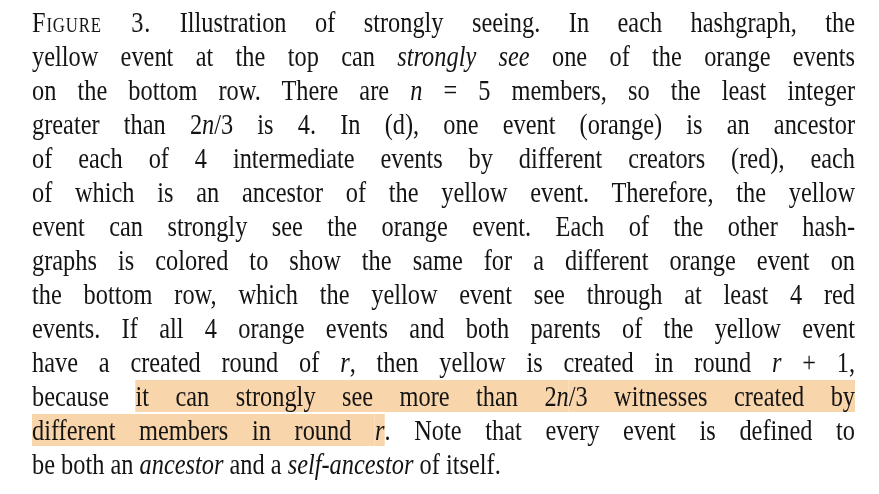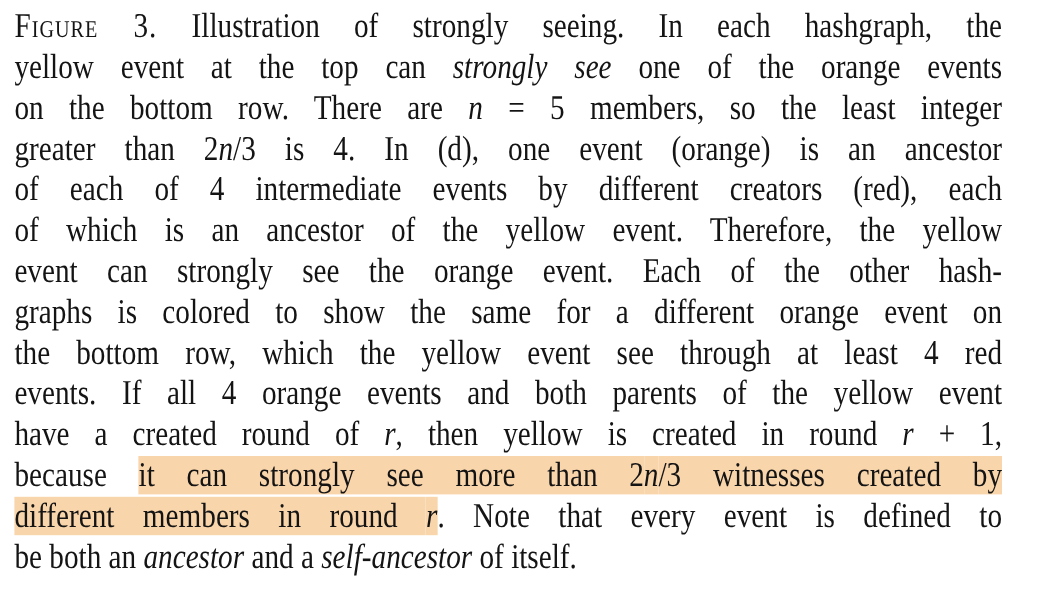--- a/index.html
+++ b/index.html
@@ -7,21 +7,21 @@
     padding: 0;
     background: #ffffff;
   }
   .page {
     position: relative;
     width: 879px;
     height: 494px;
     background: #ffffff;
     overflow: hidden;
     box-sizing: border-box;
-    padding: 5px 28px 0 12px;
+    padding: 5px 28px 0 32px;
   }
   
   .caption {
     width: 980px;
     transform: scaleX(0.8398);
     transform-origin: 0 0;
     font-family: "Liberation Serif", "DejaVu Serif", serif;
     font-size: 29px;
     line-height: 34px;
     color: #141414;

